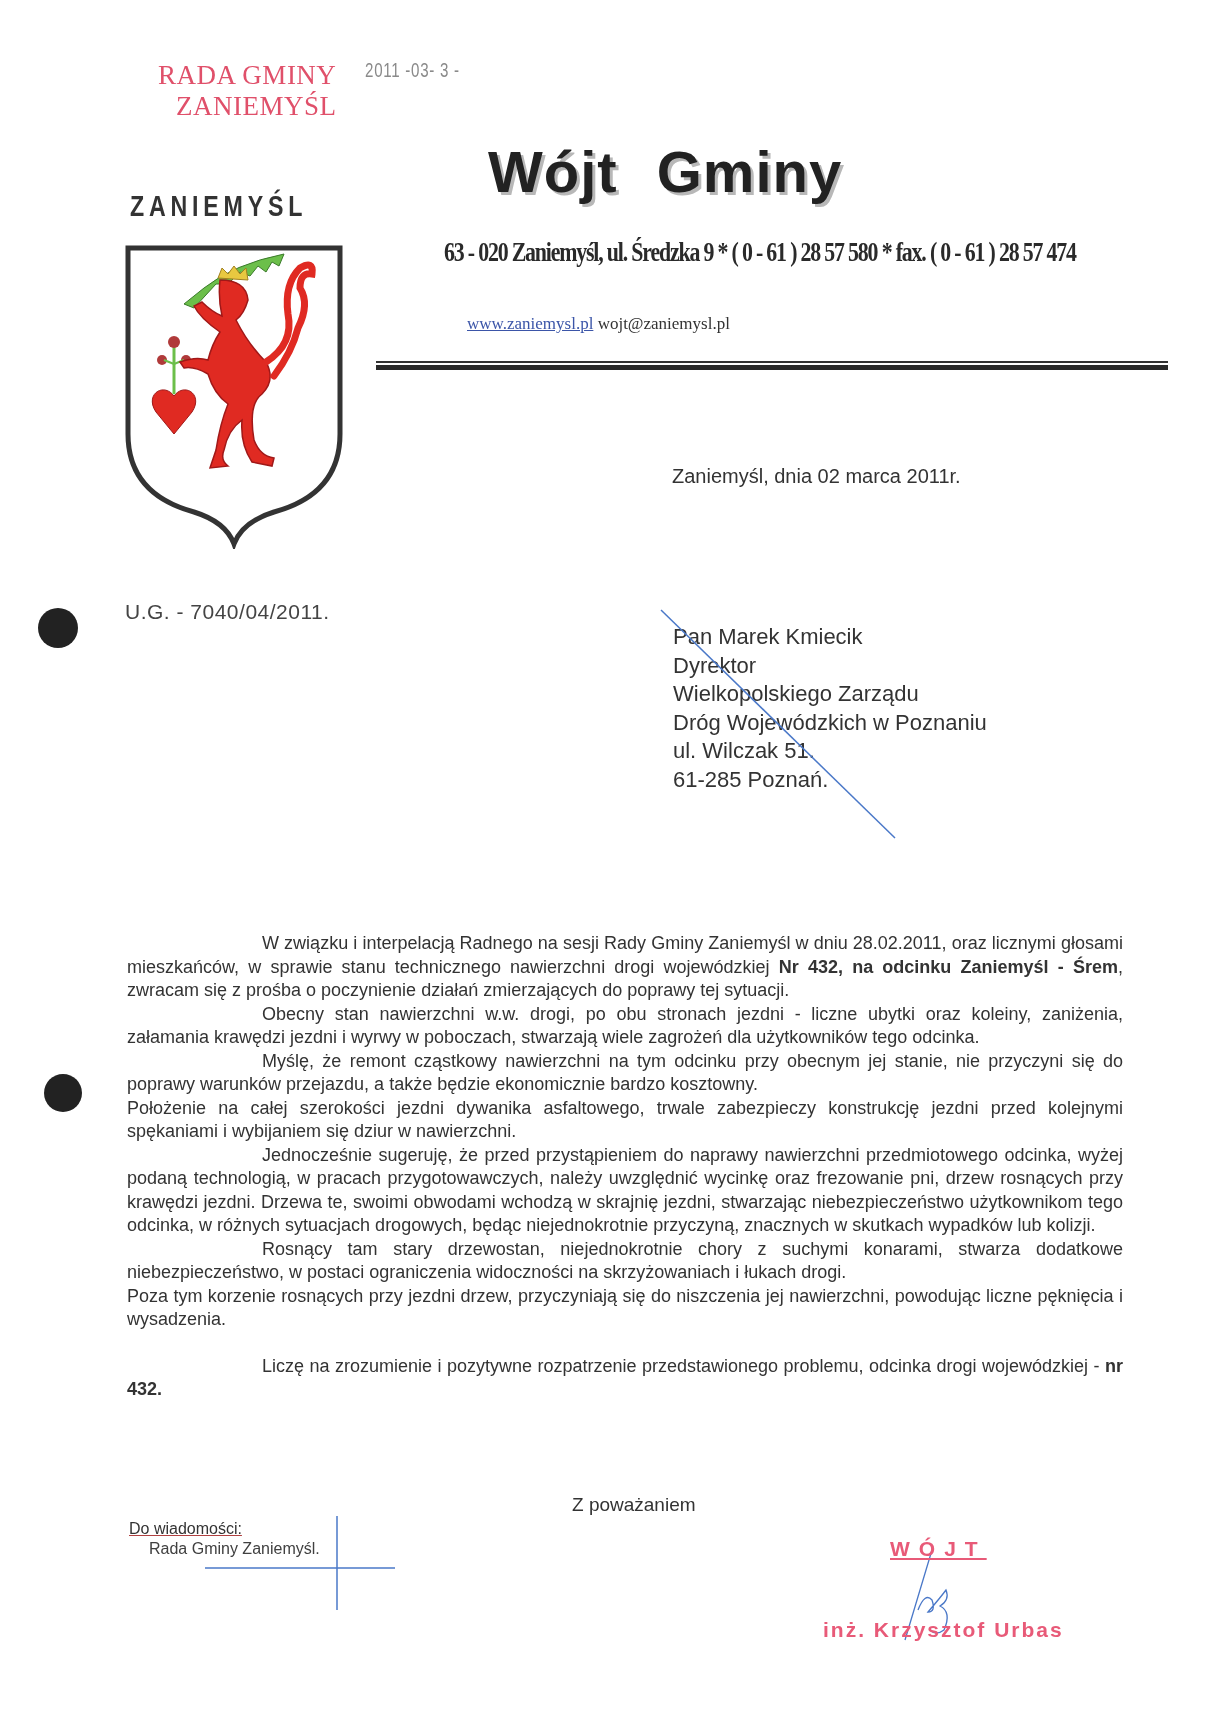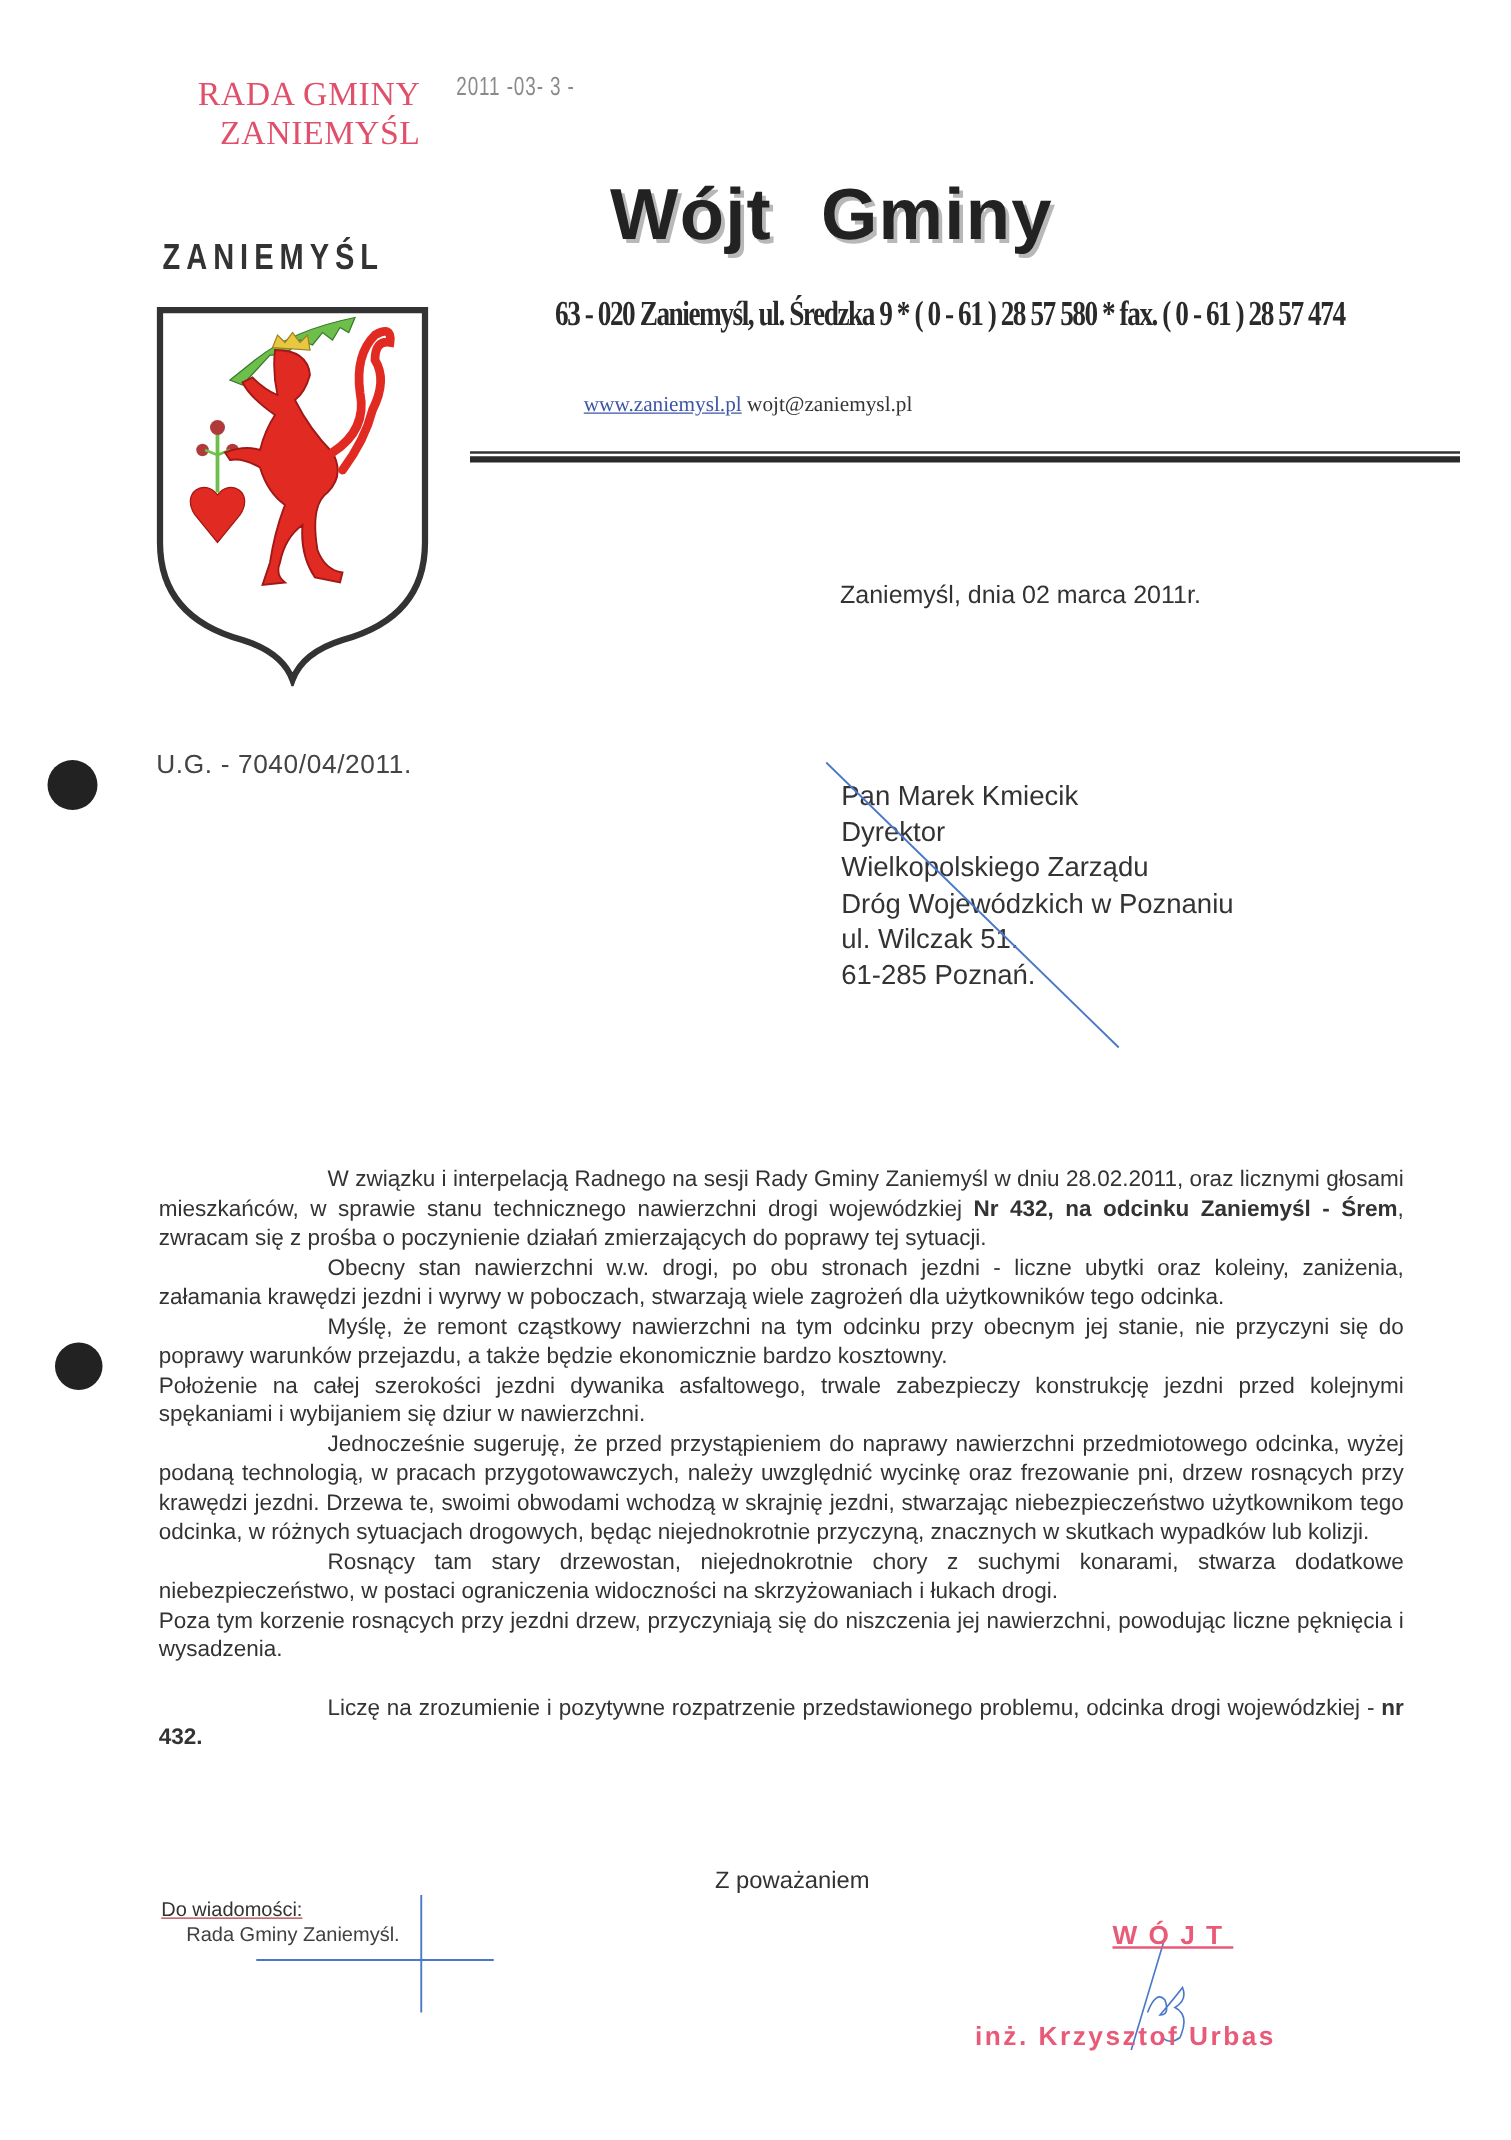--- a/index.html
+++ b/index.html
@@ -42,21 +42,21 @@
                text-align: justify; }
   .body-text p { margin: 0; }
   .body-text .ind { text-indent: 135px; }
   .body-text .gap { margin-top: 23px; }
 
   .regards { left: 572px; top: 1494px; font-size: 19px; color: #333; }
   .cc-title { left: 129px; top: 1520px; font-size: 16px; color: #333; text-decoration: underline; text-decoration-color: #b04040; }
   .cc-item { left: 129px; top: 1540px; font-size: 16px; color: #404040; margin-left: 20px; }
 
   .sig-title { left: 890px; top: 1537px; color: #e85a78; font-size: 21px; font-weight: bold; letter-spacing: 9px; text-decoration: underline; }
-  .sig-name { left: 780px; top: 1618px; color: #e85a78; font-size: 21px; font-weight: bold; letter-spacing: 2px; }
+  .sig-name { left: 823px; top: 1618px; color: #e85a78; font-size: 21px; font-weight: bold; letter-spacing: 2px; }
 </style>
 </head>
 <body>
 
 <div class="abs stamp">
   <div>RADA GMINY</div>
   <div class="l2">ZANIEMYŚL</div>
 </div>
 <div class="abs stamp-date">2011 -03- 3 -</div>
 

